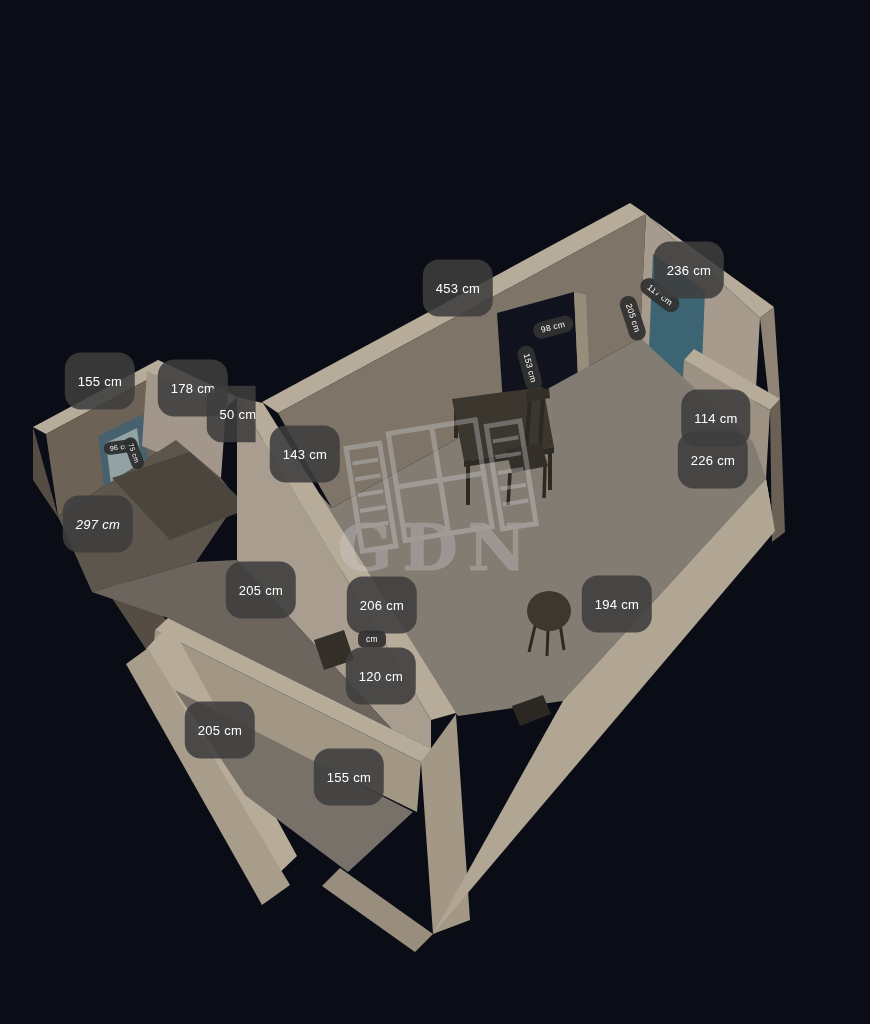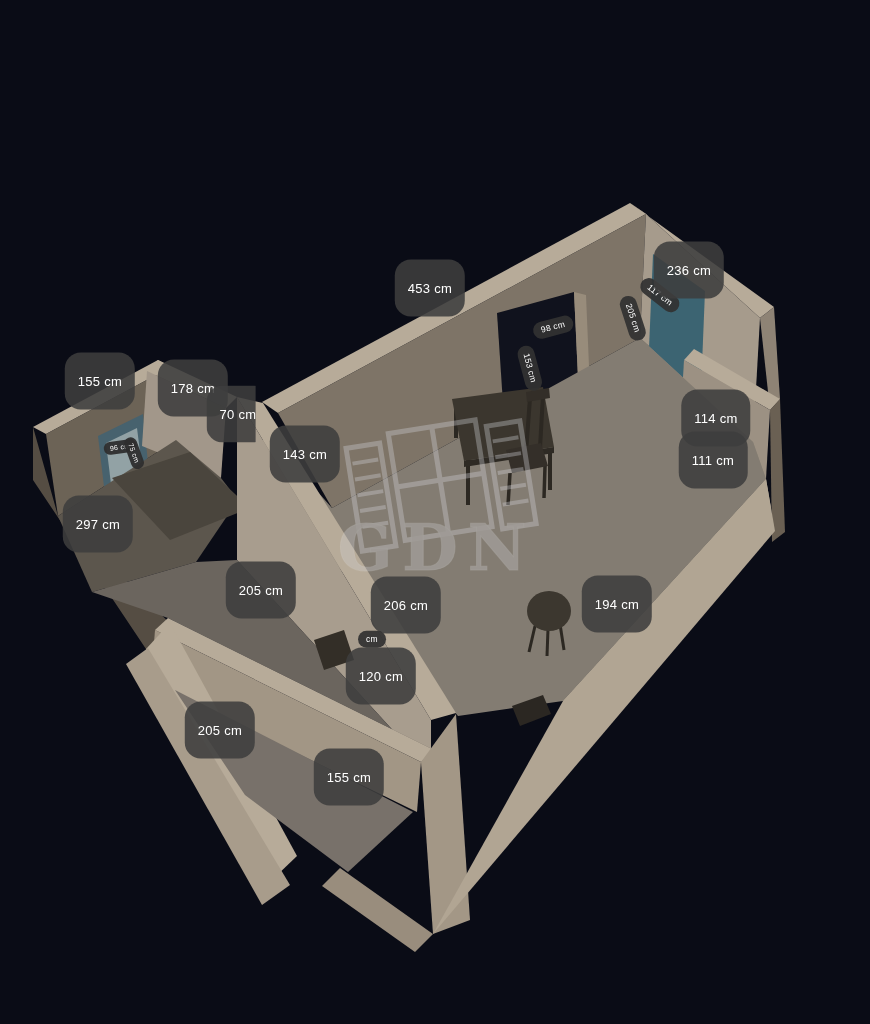--- a/index.html
+++ b/index.html
@@ -102,35 +102,35 @@
         <line x1="498" y1="452" x2="524" y2="452" stroke-width="4"></line>
         <line x1="498" y1="468" x2="524" y2="468" stroke-width="4"></line>
         <line x1="498" y1="484" x2="524" y2="484" stroke-width="4"></line>
         <line x1="498" y1="500" x2="524" y2="500" stroke-width="4"></line>
         <line x1="498" y1="516" x2="524" y2="516" stroke-width="4"></line>
       </g>
       <text x="437" y="570" text-anchor="middle" font-family="DejaVu Serif, serif" font-weight="bold" font-size="64" letter-spacing="10" fill="#d5d6dc" fill-opacity="0.85" stroke="#eceef2" stroke-opacity="0.5" stroke-width="1">GDN</text>
     </g>
   </svg>
 
-  <div class="pill" style="left:430px;top:288px;">453 cm</div>
+  <div class="pill" style="left:458px;top:288px;">453 cm</div>
   <div class="pill sm" style="left:553px;top:327px;transform:translate(-50%,-50%) rotate(-15deg);">98 cm</div>
   <div class="pill sm" style="left:530px;top:368px;transform:translate(-50%,-50%) rotate(75deg);">153 cm</div>
   <div class="pill sm" style="left:660px;top:295px;transform:translate(-50%,-50%) rotate(38deg);">117 cm</div>
   <div class="pill sm" style="left:633px;top:318px;transform:translate(-50%,-50%) rotate(72deg);">205 cm</div>
   <div class="pill" style="left:689px;top:270px;">236 cm</div>
   <div class="pill" style="left:716px;top:378px;margin-top:40px;">114 cm</div>
-  <div class="pill" style="left:713px;top:460px;">111 cm</div>
+  <div class="pill" style="left:713px;top:460px;">226 cm</div>
   <div class="pill" style="left:100px;top:381px;">155 cm</div>
   <div class="pill" style="left:193px;top:388px;">178 cm</div>
-  <div class="pill" style="left:238px;top:414px;clip-path:inset(0 22% 0 0);">70 cm</div>
+  <div class="pill" style="left:238px;top:414px;clip-path:inset(0 22% 0 0);">50 cm</div>
   <div class="pill xs" style="left:120px;top:447px;transform:translate(-50%,-50%) rotate(-8deg);">96 cm</div>
   <div class="pill xs" style="left:134px;top:453px;transform:translate(-50%,-50%) rotate(70deg);">75 cm</div>
   <div class="pill" style="left:305px;top:454px;">143 cm</div>
-  <div class="pill" style="left:98px;top:524px;">297 cm</div>
+  <div class="pill" style="left:98px;top:524px;font-style:italic;">297 cm</div>
   <div class="pill" style="left:261px;top:590px;">205 cm</div>
-  <div class="pill" style="left:406px;top:605px;">206 cm</div>
+  <div class="pill" style="left:382px;top:605px;">206 cm</div>
   <div class="pill" style="left:617px;top:604px;">194 cm</div>
-  <div class="pill sm" style="left:372px;top:639px;">cm</div>
+  <div class="pill sm" style="left:372px;top:639px;border-radius:6px;">cm</div>
   <div class="pill" style="left:381px;top:676px;">120 cm</div>
   <div class="pill" style="left:220px;top:730px;">205 cm</div>
   <div class="pill" style="left:349px;top:777px;">155 cm</div>
 </div>
 
 </body></html>

